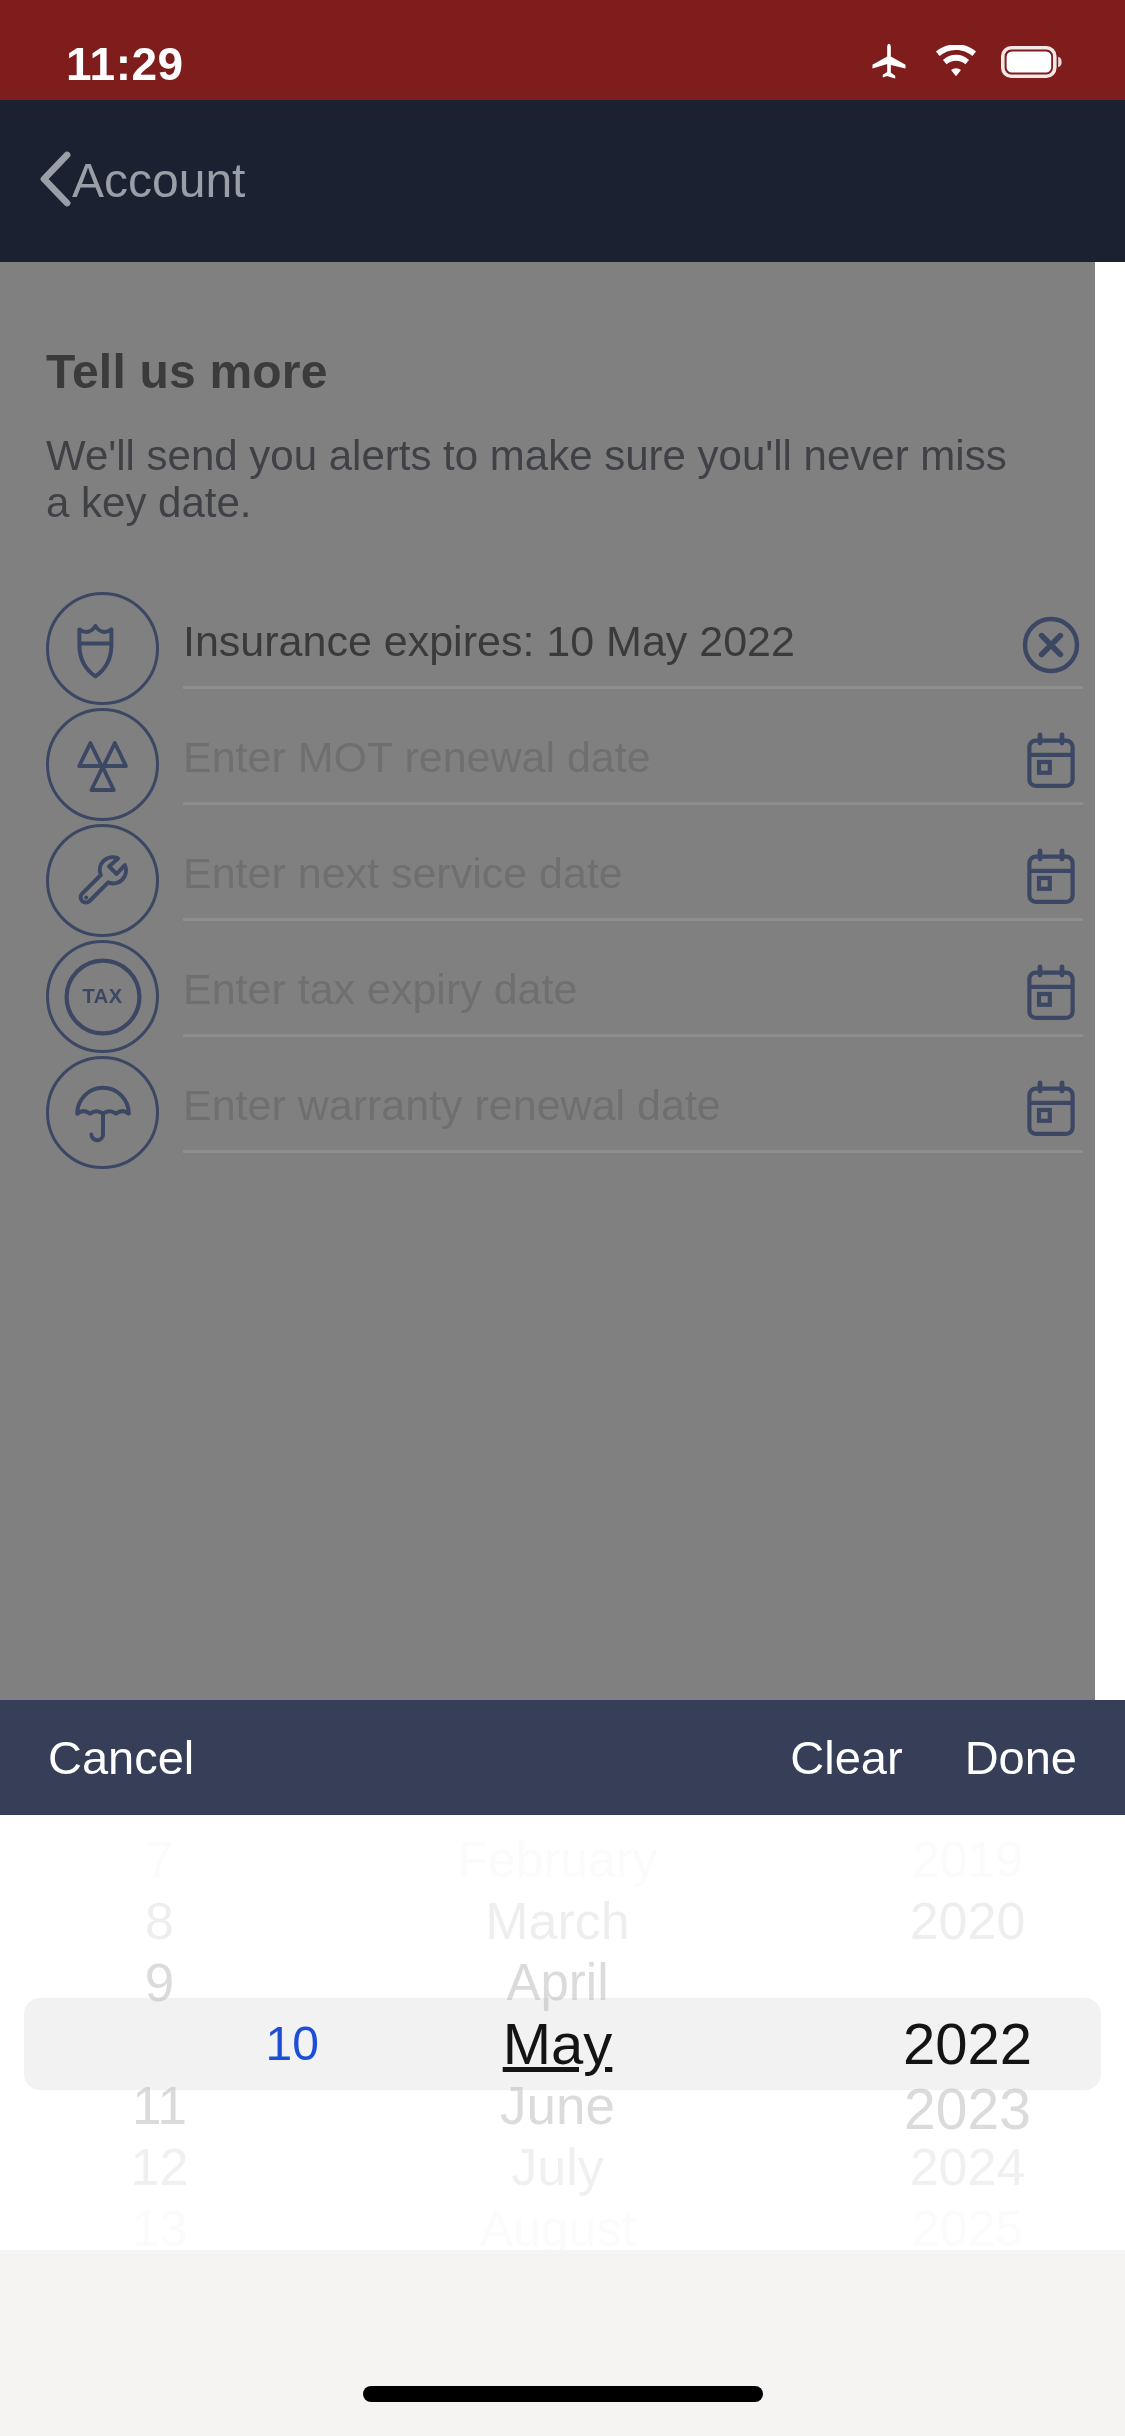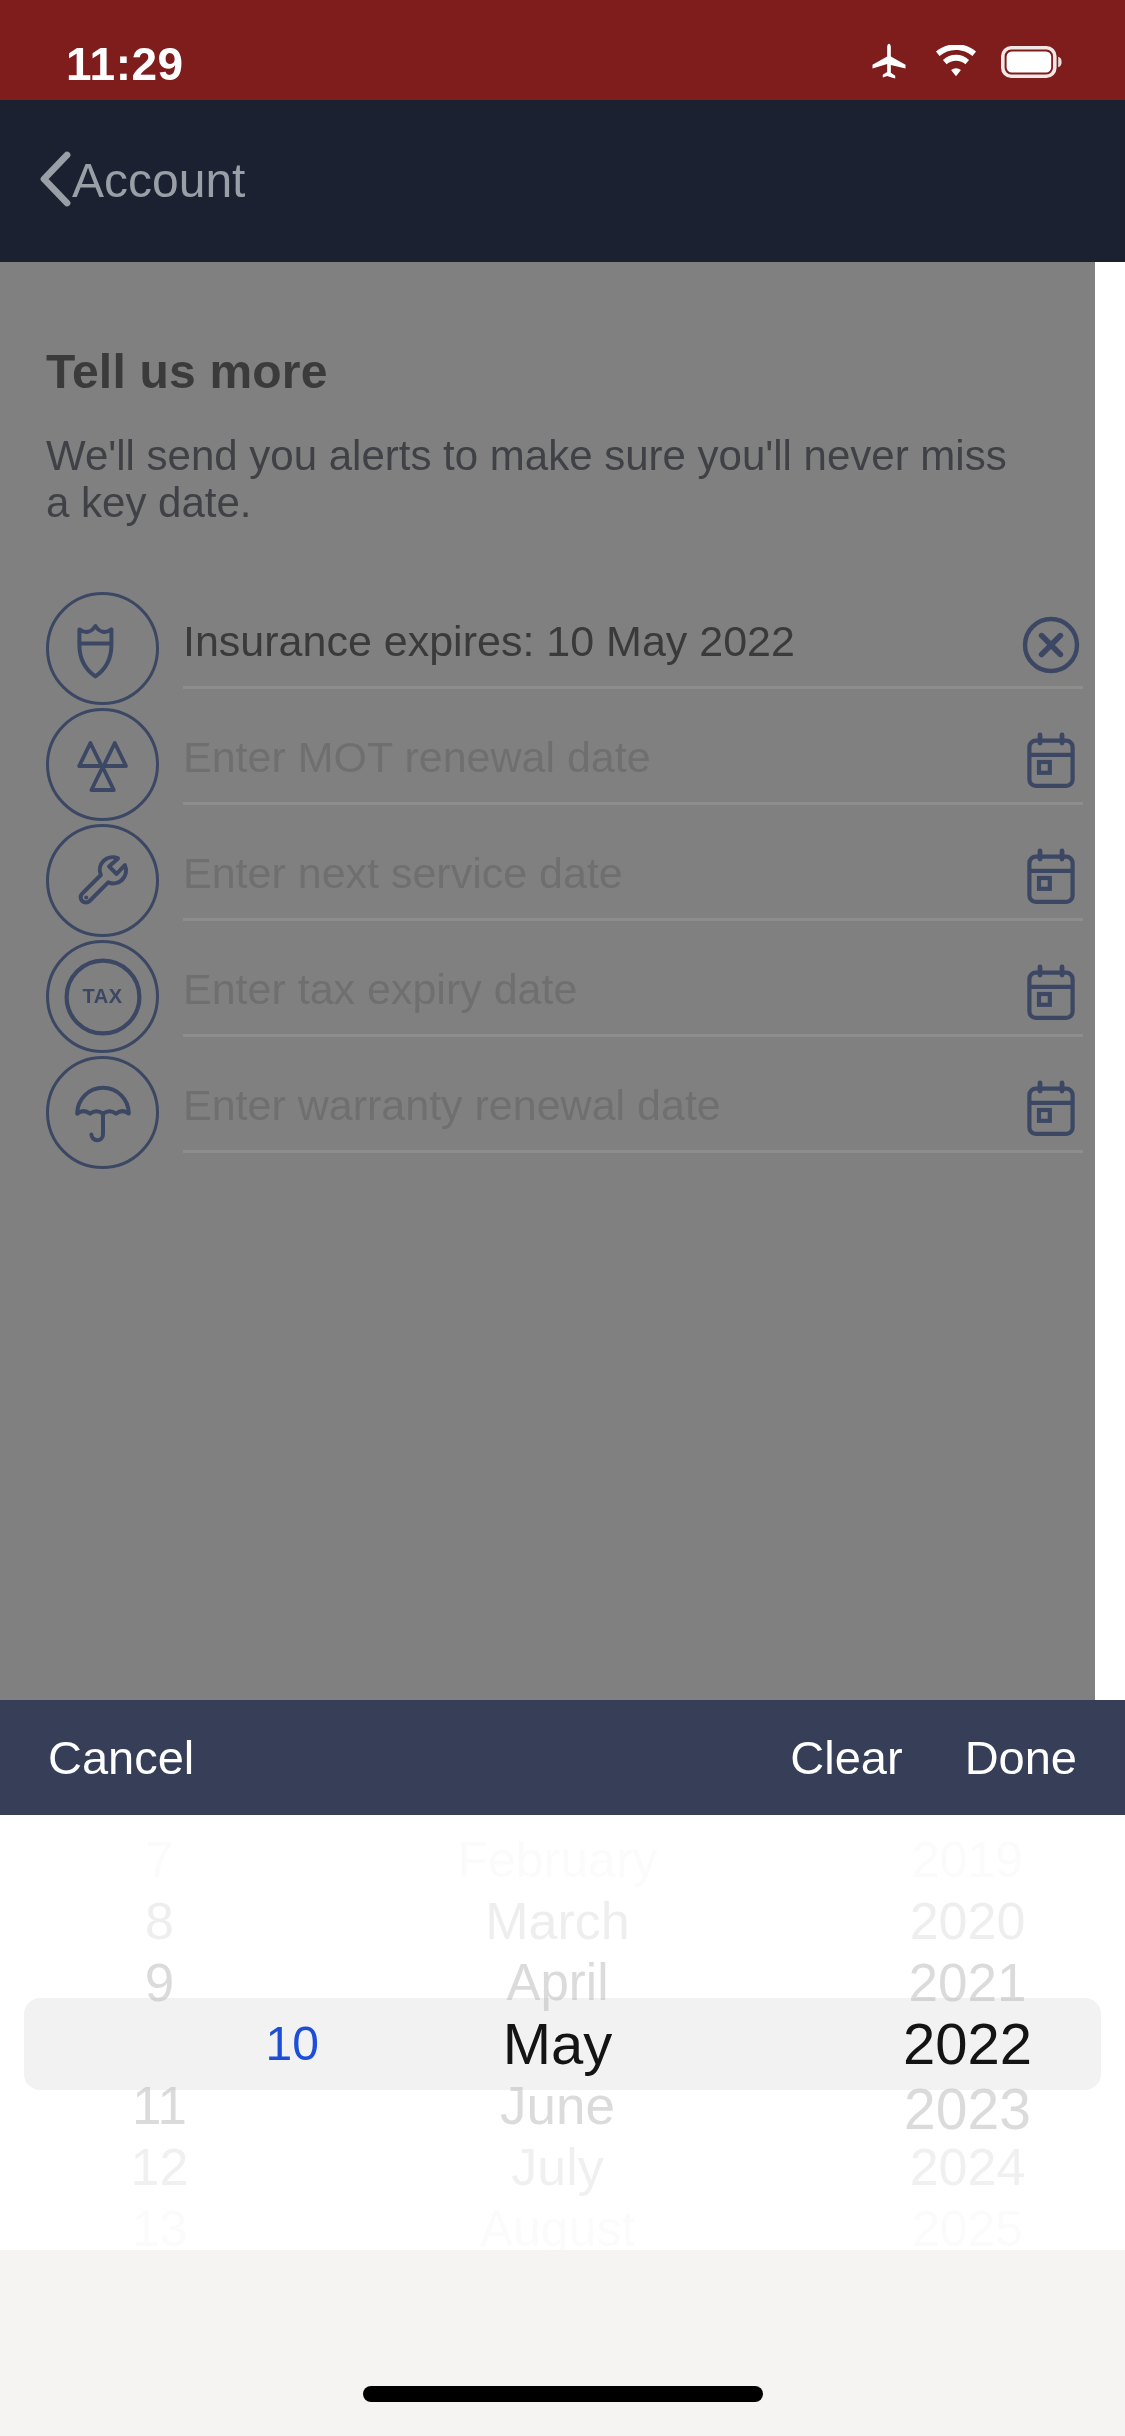--- a/index.html
+++ b/index.html
@@ -315,29 +315,28 @@
           <div class="witem" style="top: 136.5px; opacity: 0.4; font-size: 53px; color: rgb(168, 168, 168);">9</div>
           <div class="witem" style="top: 198px; opacity: 1; font-size: 48px; color: #1d4ed8; text-align: right;">10</div>
           <div class="witem" style="top: 259.5px; opacity: 0.4; font-size: 53px; color: rgb(168, 168, 168);">11</div>
           <div class="witem" style="top: 321px; opacity: 0.2; font-size: 52px; color: rgb(182, 182, 182);">12</div>
           <div class="witem" style="top: 382.5px; opacity: 0.06; font-size: 50px; color: rgb(194, 194, 194);">13</div>
         </div>
       <div class="wcol c-month" id="col-month">
           <div class="witem" style="top: 13.5px; opacity: 0.05; font-size: 50px; color: rgb(182, 182, 182);">February</div>
           <div class="witem" style="top: 75px; opacity: 0.22; font-size: 52px; color: rgb(182, 182, 182);">March</div>
           <div class="witem" style="top: 136.5px; opacity: 0.4; font-size: 51px; color: rgb(168, 168, 168);">April</div>
-          <div class="witem" style="top: 198px; opacity: 1; font-size: 58px; color: rgb(20, 20, 20);">May</div>
+          <div class="witem" style="top: 198px; opacity: 1; font-size: 58px; color: rgb(20, 20, 20); text-decoration: underline;">May</div>
           <div class="witem" style="top: 259.5px; opacity: 0.4; font-size: 53px; color: rgb(168, 168, 168);">June</div>
           <div class="witem" style="top: 321px; opacity: 0.2; font-size: 52px; color: rgb(182, 182, 182);">July</div>
           <div class="witem" style="top: 382.5px; opacity: 0.06; font-size: 50px; color: rgb(194, 194, 194);">August</div>
         </div>
       <div class="wcol c-year" id="col-year">
           <div class="witem" style="top: 13.5px; opacity: 0.05; font-size: 50px; color: rgb(182, 182, 182);">2019</div>
           <div class="witem" style="top: 75px; opacity: 0.22; font-size: 52px; color: rgb(182, 182, 182);">2020</div>
-          <div class="witem" style="top: 136.5px; opacity: 0.4; font-size: 53px; color: rgb(168, 168, 168);">2021</div>
           <div class="witem" style="top: 198px; opacity: 1; font-size: 58px; color: rgb(20, 20, 20);">2022</div>
           <div class="witem" style="top: 263px; opacity: 0.4; font-size: 57px; color: rgb(168, 168, 168);">2023</div>
           <div class="witem" style="top: 321px; opacity: 0.2; font-size: 52px; color: rgb(182, 182, 182);">2024</div>
           <div class="witem" style="top: 382.5px; opacity: 0.06; font-size: 50px; color: rgb(194, 194, 194);">2025</div>
         </div>
     </div>
   </div>
 
   <div class="home-area">
     <div class="home-bar"></div>

